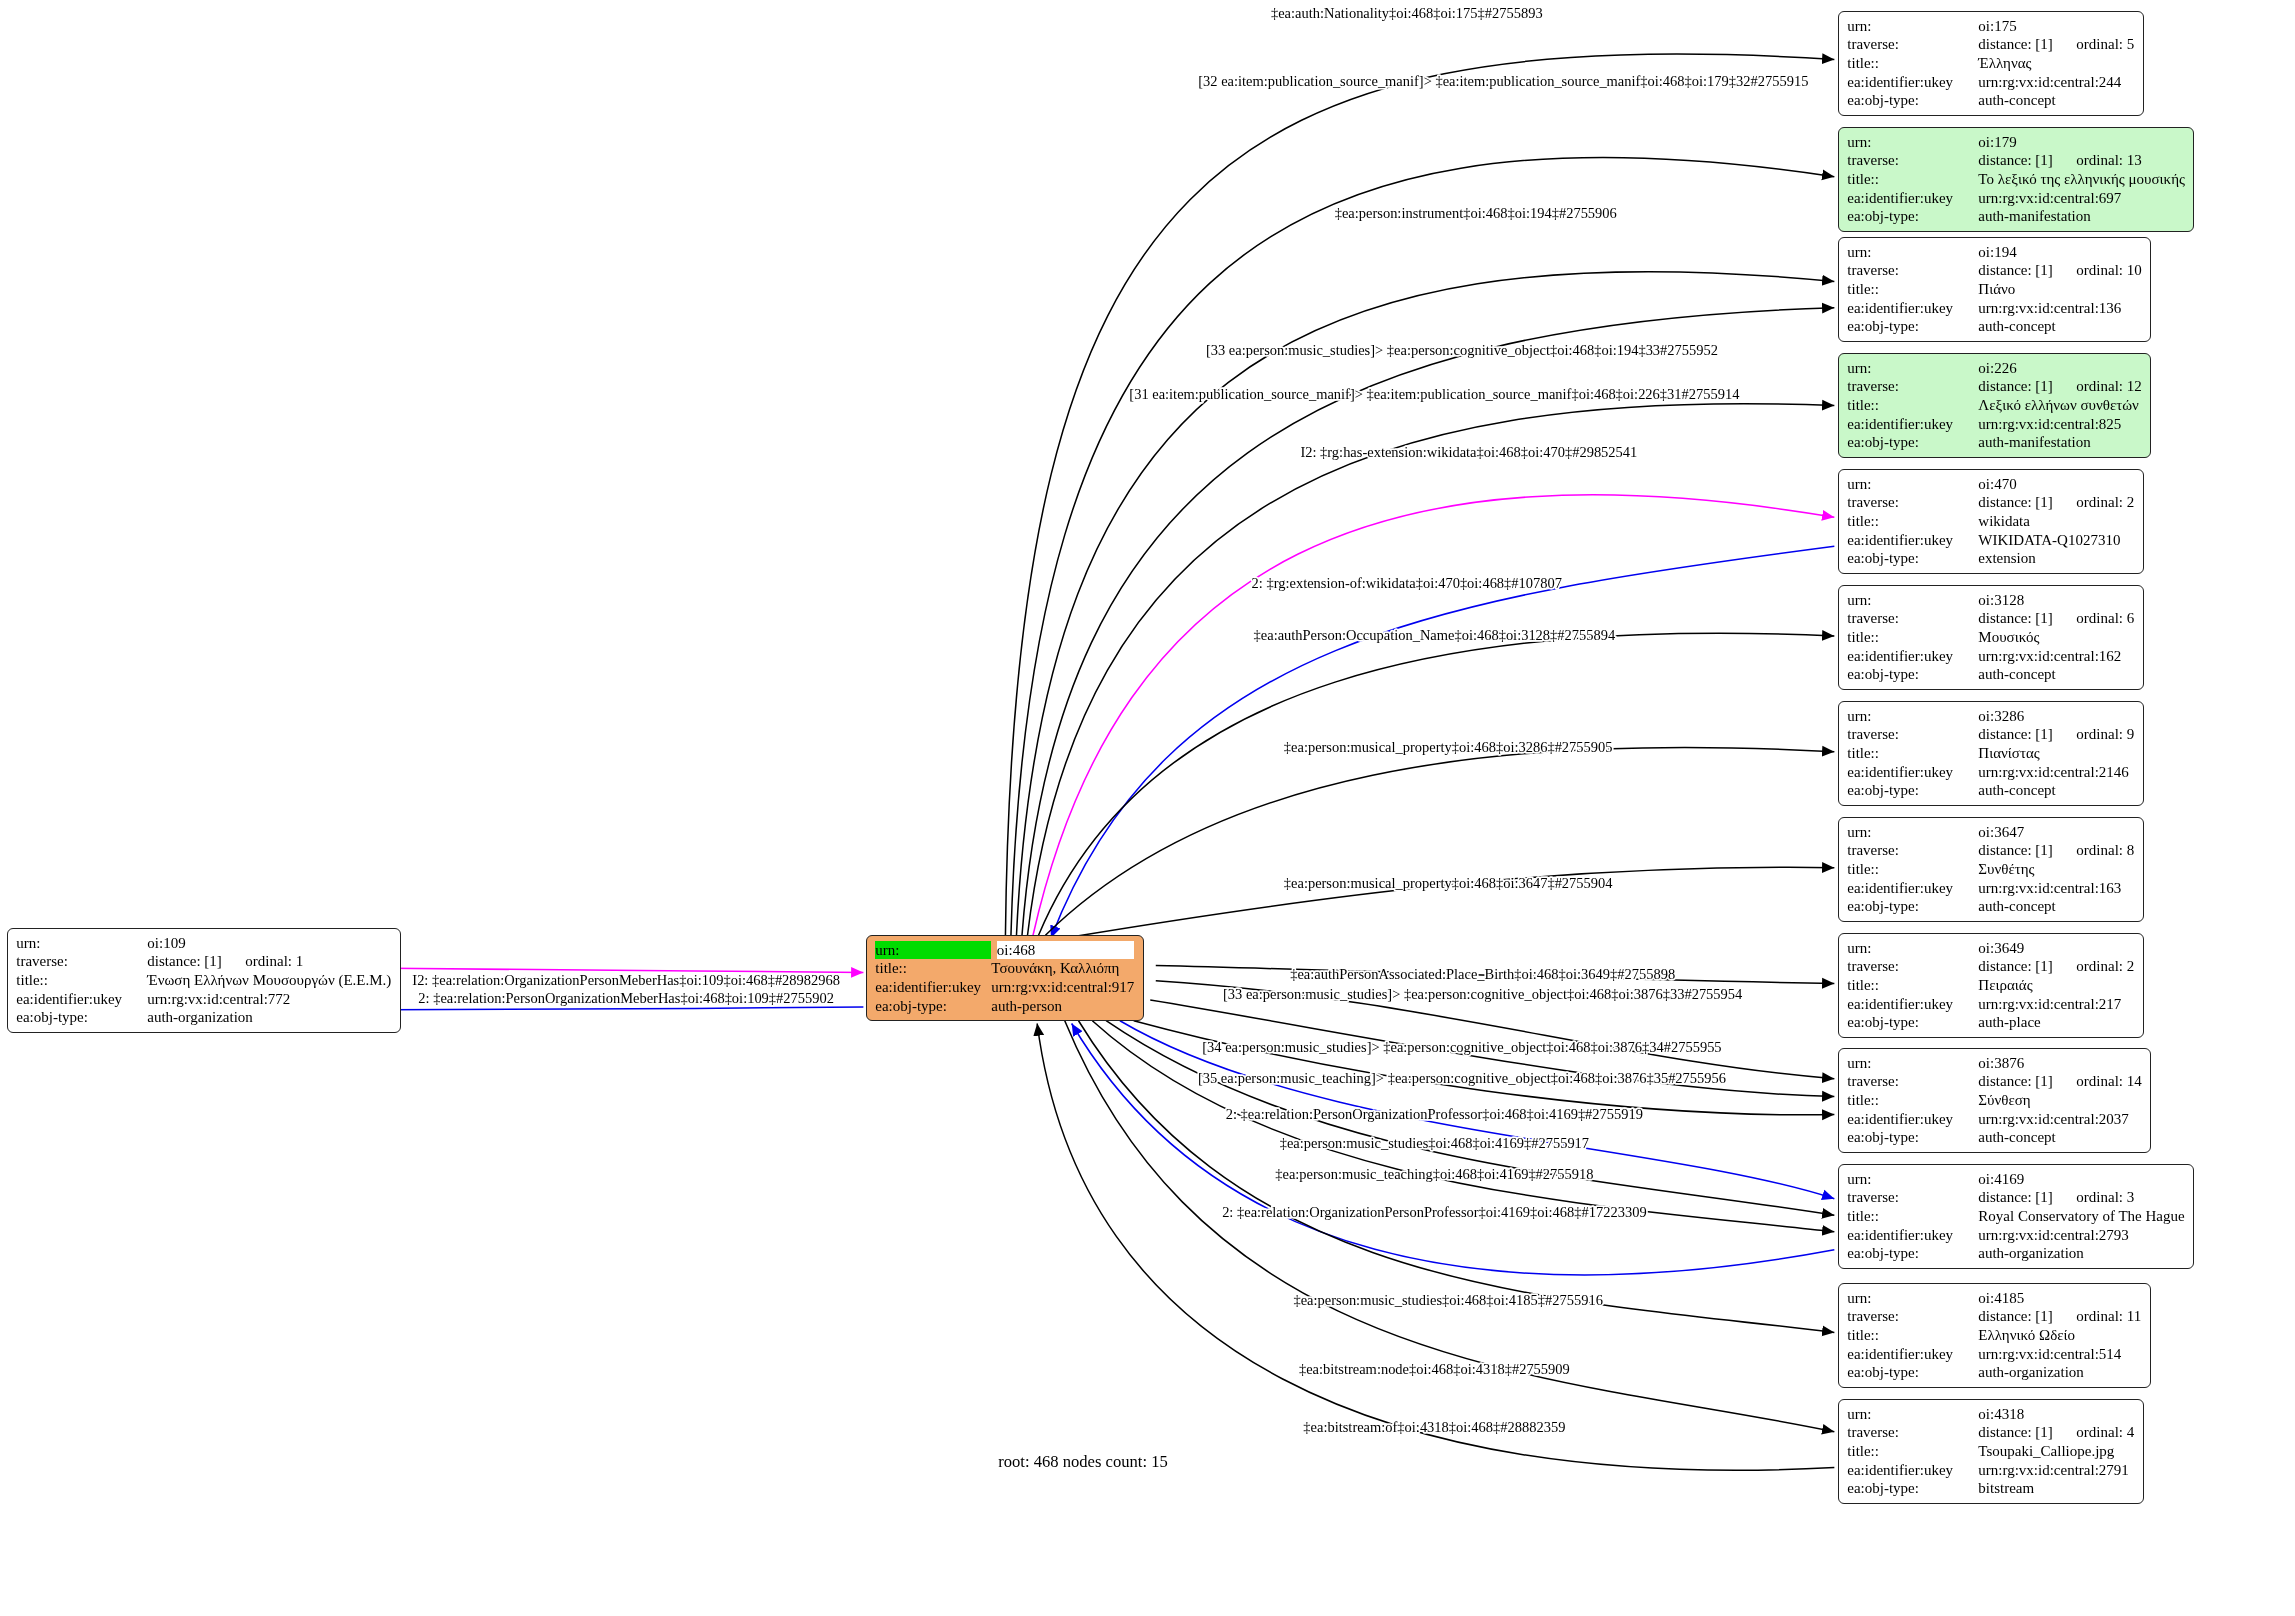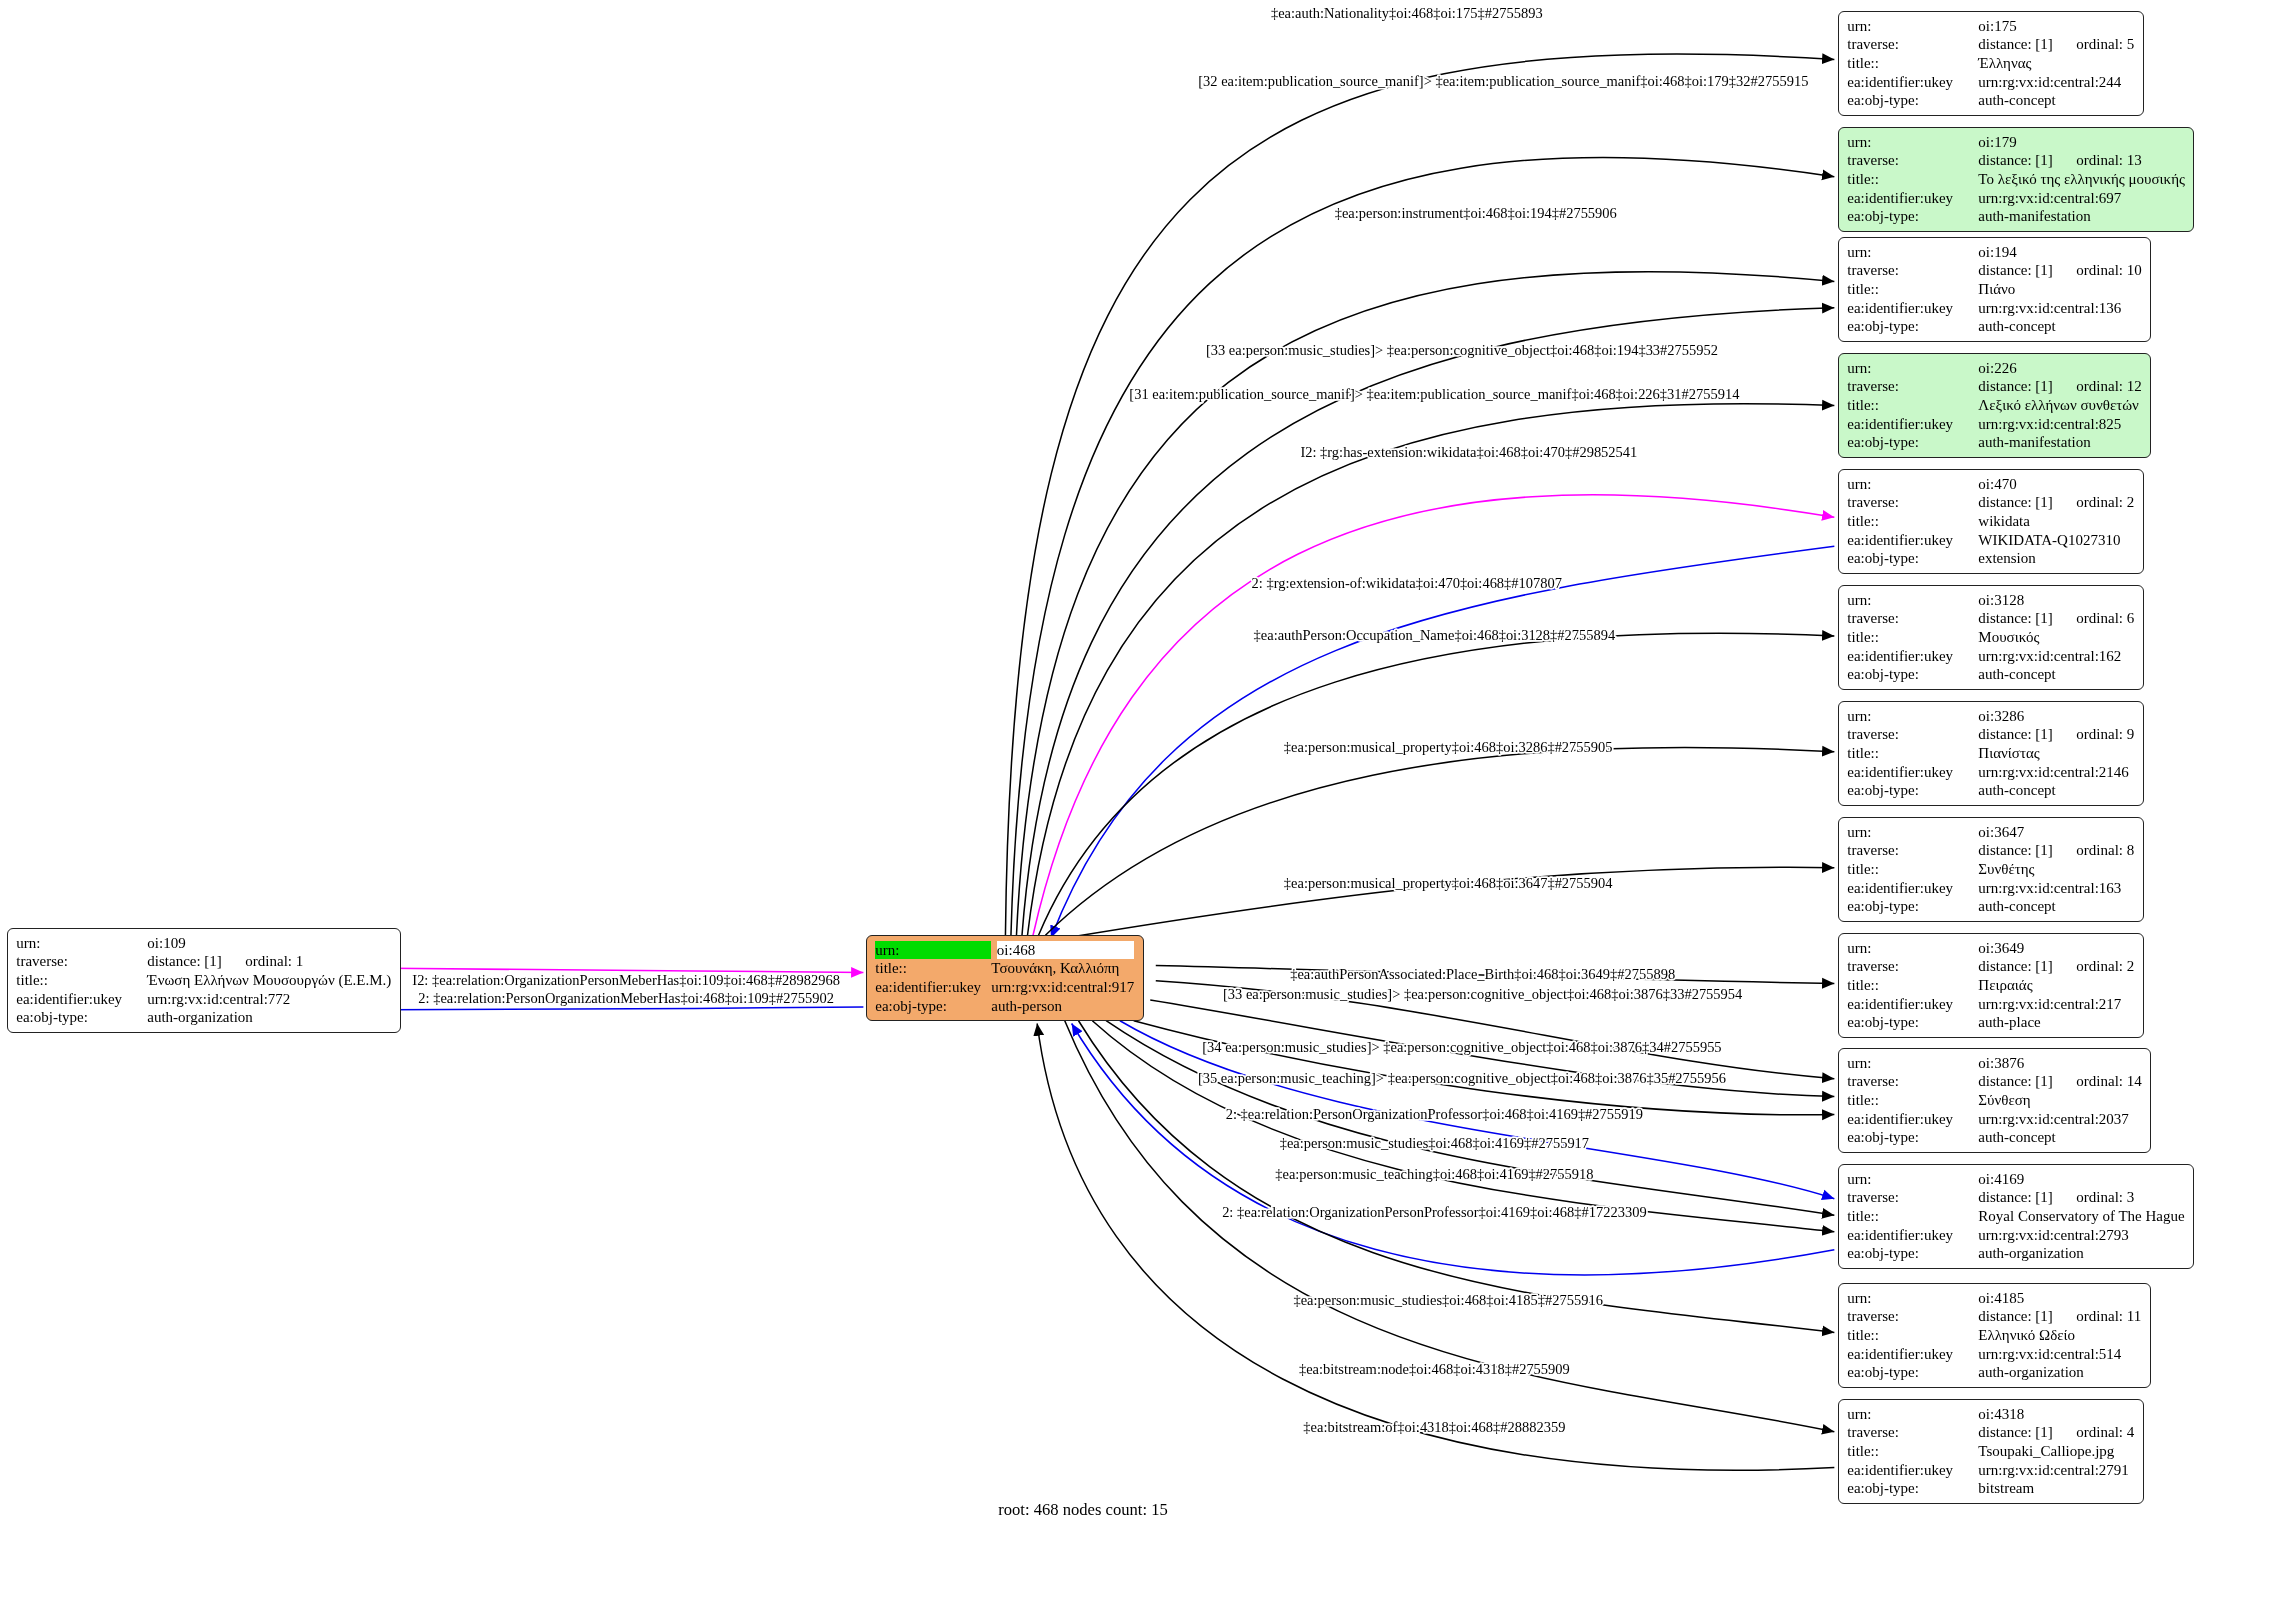--- a/index.html
+++ b/index.html
@@ -15,21 +15,21 @@
         background:#fff;padding:4.8px 8.3px;font-size:15px;line-height:18.6px;white-space:nowrap}
   .node .row{display:flex}
   .node .k{flex:none;width:131px}
   .node .v{flex:1}
   .node .ord{margin-left:23.5px}
   .node.green{background:#c9f8c9}
   .node.center{background:#f3a96b;min-width:0}
   .node.center .k{width:116px}
   .node.center .row-urn .k{background:#00dc00;margin-right:5.5px}
   .node.center .row-urn .v{background:#ffffff}
-  .footer{position:absolute;left:800px;top:1500px;width:566px;text-align:center;font-size:16.6px}
+  .footer{position:absolute;left:800px;top:1452px;width:566px;text-align:center;font-size:16.6px}
 </style>
 </head>
 <body>
 
 <div class="canvas">
 
   <svg class="edges" width="2295" height="1616" viewBox="0 0 3328 2343">
     <defs>
       <marker id="mk-black" markerWidth="9" markerHeight="9" viewBox="0 0 10 10" refX="9" refY="5" orient="auto">
           <path d="M0,1 L9,5 L0,9 z" fill="#000"></path>

